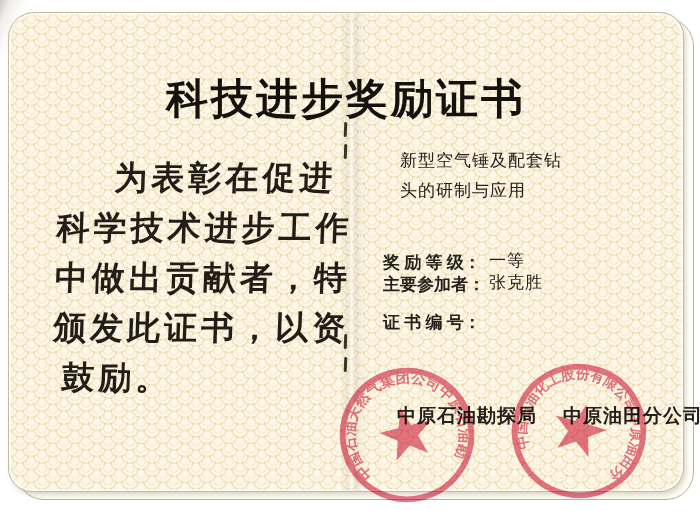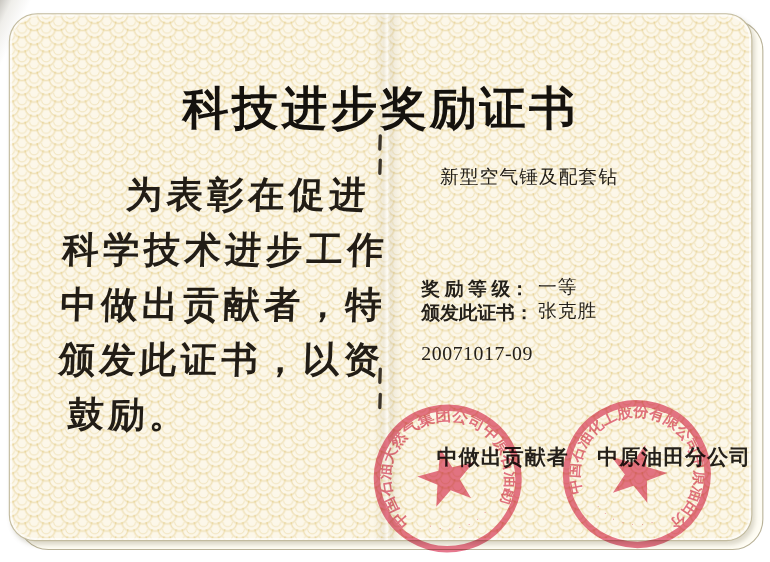--- a/index.html
+++ b/index.html
@@ -99,44 +99,45 @@
       <div class="cal-line">中做出贡献者，特</div>
       <div class="cal-line">颁发此证书，以资</div>
       <div class="cal-line last">鼓励。</div>
     </div>
 
     <div class="fields">
 
       <div class="field-row r1">
         <span class="fvalue">
           <span class="vline">新型空气锤及配套钻</span>
+          <span class="vline">头的研制与应用</span>
         </span>
       </div>
 
       <div class="field-row r2">
         <span class="flabel">奖 励 等 级：</span>
         <span class="fvalue">一等</span>
       </div>
 
       <div class="field-row r3">
-        <span class="flabel">颁发此证书：</span>
+        <span class="flabel">主要参加者：</span>
         <span class="fvalue">张克胜</span>
       </div>
 
       <div class="field-row r4">
-        <span class="fvalue num">20071017-09</span>
+        <span class="flabel">证 书 编 号：</span>
       </div>
 
       <div class="field-row r5">
       </div>
 
     </div>
 
     <div class="issuers">
-      <span>中做出贡献者</span>
+      <span>中原石油勘探局</span>
       <span>中原油田分公司</span>
     </div>
 
   </div>
 
   <svg class="stamp stamp-left" viewBox="0 0 200 200">
     <defs>
       <path id="arcL" d="M 41 141.3 A 72 72 0 1 1 159 141.3"></path>
       <path id="arcLb" d="M 62 154 A 66 66 0 0 0 138 154"></path>
     </defs>

